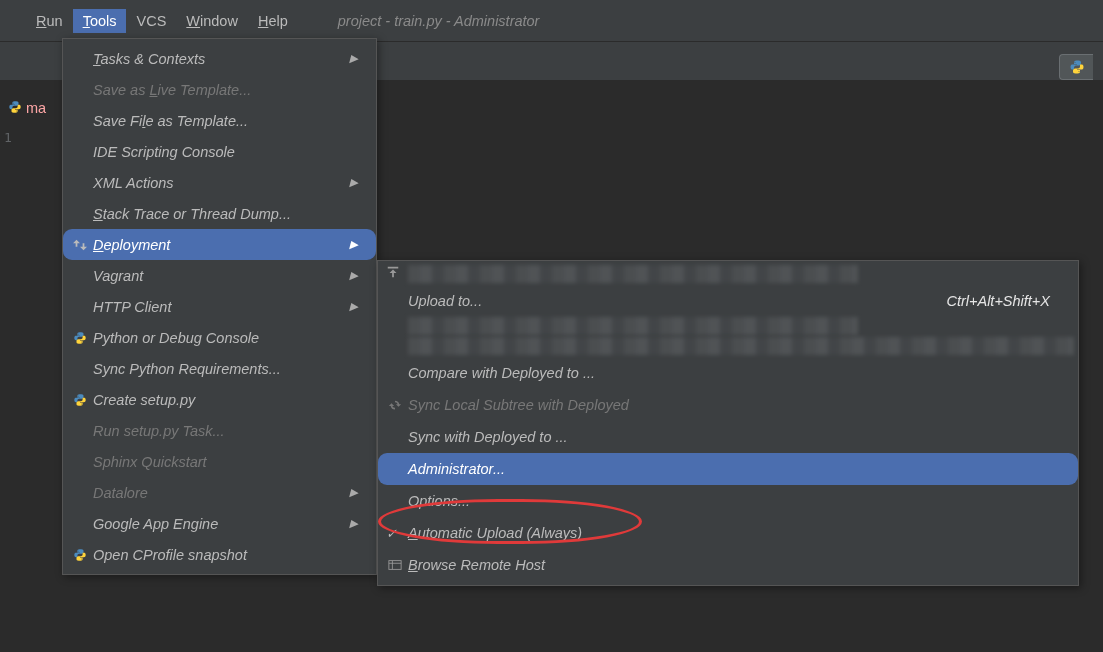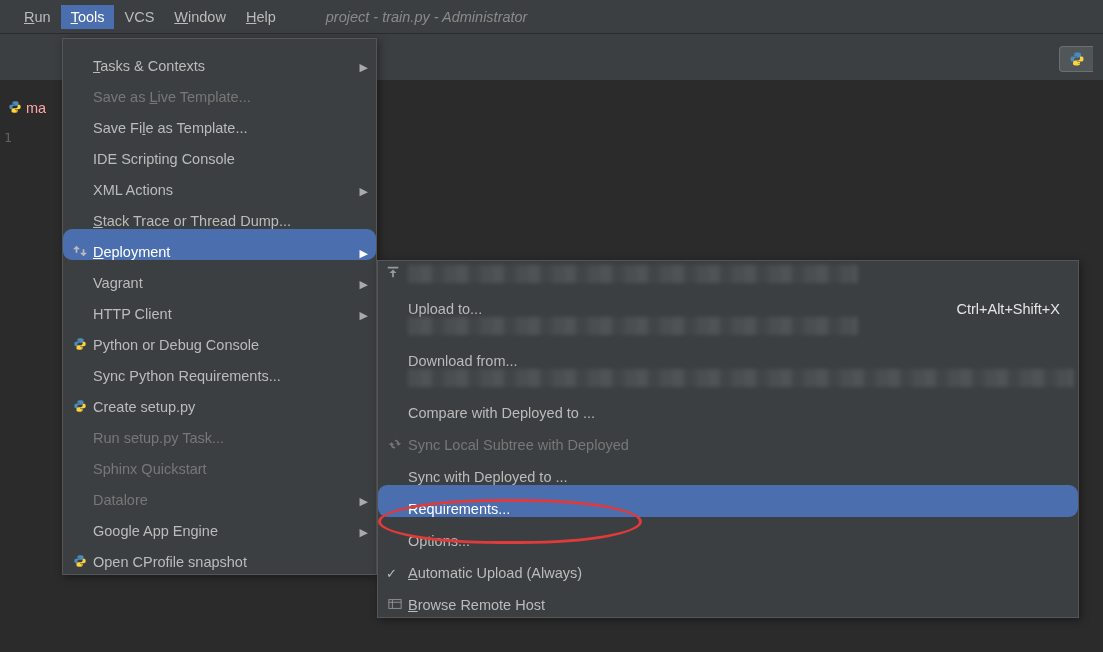--- a/index.html
+++ b/index.html
@@ -1,33 +1,33 @@
 <!DOCTYPE html>
 <html><head>
 <meta charset="utf-8">
 <style>
   * { margin: 0; padding: 0; box-sizing: border-box; font-family: "Segoe UI", Arial, sans-serif; }
   body { background: #2b2b2b; width: 1103px; height: 652px; overflow: hidden; color: #bbbbbb; font-size: 14.5px; }
 
-  .menubar { height: 34px; background: #3c3f41; display: flex; align-items: center; padding-left: 14px; gap: 0; border-bottom: 1px solid #2b2b2b; }
+  .menubar { height: 42px; background: #3c3f41; display: flex; align-items: center; padding-left: 26px; gap: 0; border-bottom: 1px solid #2b2b2b; }
   .menubar-item { padding: 4px 10px; color: #bbbbbb; cursor: default; }
   .menubar-item u { text-decoration: underline; }
   .menubar-item.active { background: #4b6eaf; color: #fff; }
   .window-title { margin-left: 40px; color: #8a8a8a; font-style: italic; }
 
   .toolbar-strip { height: 50px; background: #3c3f41; border-bottom: 1px solid #2b2b2b; position: relative; }
   .py-badge { position: absolute; right: 10px; top: 50%; transform: translateY(-50%); width: 34px; height: 26px; background: #515658; border-radius: 4px 0 0 4px; display:flex; align-items:center; justify-content:center; border:1px solid #6a6f72; border-right:none;}
 
   .code-area { position: absolute; left: 0; top: 80px; right: 0; bottom: 0; background: #2b2b2b; }
   .pyfile { position: absolute; left: 8px; top: 20px; color: #fca5a5; display:flex; align-items:flex-start; gap:4px;}
   .lineno { position: absolute; left: 4px; top: 50px; color: #606366; font-family: Consolas, monospace; font-size: 13px;}
 
   
   .menu1 { position: absolute; left: 62px; top: 38px; width: 315px; background: #3c3f41; border: 1px solid #555; box-shadow: 2px 2px 8px rgba(0,0,0,.4); padding: 4px 0; }
-  .mi { display: flex; align-items: flex-end; height: 31px; padding-left: 30px; padding-right: 8px; color: #bbbbbb; position: relative; cursor: default;}
+  .mi { display: flex; align-items: center; height: 31px; padding-left: 30px; padding-right: 18px; color: #bbbbbb; position: relative; cursor: default; font-style: italic;}
   .mi.disabled { color: #777777; }
   .mi.selected { background: #4b6eaf; color: #fff; border-radius: 9px; }
   .mi u { text-decoration: underline; }
   .mi .label { flex: 1; white-space: nowrap; }
   .mi .arrow { width: 10px; text-align: right; font-size: 11px; color: #aaaaaa;}
   .mi.selected .arrow { color:#fff; }
   .mi .ico { position: absolute; left: 8px; width: 18px; height:18px; display:flex; align-items:center; justify-content:center;}
 
   
   .menu2 { position: absolute; left: 377px; top: 260px; width: 702px; background: #3c3f41; border: 1px solid #555; box-shadow: 2px 2px 8px rgba(0,0,0,.4); padding: 4px 0; }
@@ -164,40 +164,37 @@
       <span class="ico" style="left: 8px; top: 0px; position: absolute;"><svg class="small" viewBox="0 0 16 16">
           <path fill="#999" d="M2 2h12v2H2zM8 5l4 4h-3v5H7V9H4z"></path>
         </svg></span>
       <div class="pixelrow short"></div>
     </div>
     <div class="mi">
       <span class="label">Upload to...</span>
       <span class="shortcut">Ctrl+Alt+Shift+X</span>
     </div>
     <div class="pixelrow short"></div>
-    <div class="mi">
-      <span class="label">Download from...</span>
-    </div>
     <div class="pixelrow full"></div>
     <div class="mi">
       <span class="label">Compare with Deployed to ...</span>
     </div>
     <div class="mi disabled">
       <span class="ico">
         <svg class="small" viewBox="0 0 16 16">
           <path fill="#777" d="M8 3a5 5 0 0 1 4.9 4H15l-3 3-3-3h2.1A3 3 0 0 0 8 5zM8 13a5 5 0 0 1-4.9-4H1l3-3 3 3H4.9A3 3 0 0 0 8 11z"></path>
         </svg>
       </span>
       <span class="label">Sync Local Subtree with Deployed</span>
     </div>
     <div class="mi">
       <span class="label">Sync with Deployed to ...</span>
     </div>
     <div class="mi selected">
-      <span class="label">Requirements...</span>
+      <span class="label">Administrator...</span>
     </div>
     <div class="mi">
       <span class="label">Options...</span>
     </div>
     <div class="mi">
       <span class="check">✓</span>
       <span class="label"><u>A</u>utomatic Upload (Always)</span>
     </div>
     <div class="mi">
       <span class="ico">

